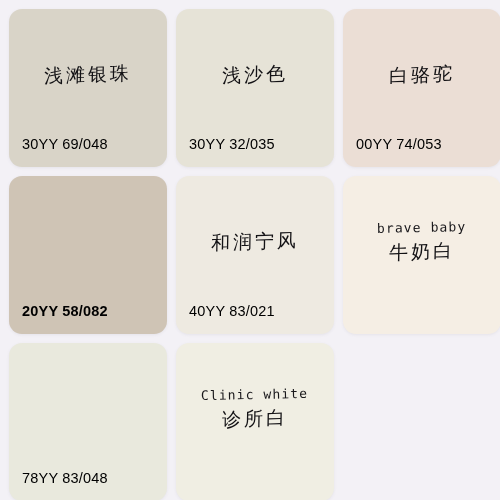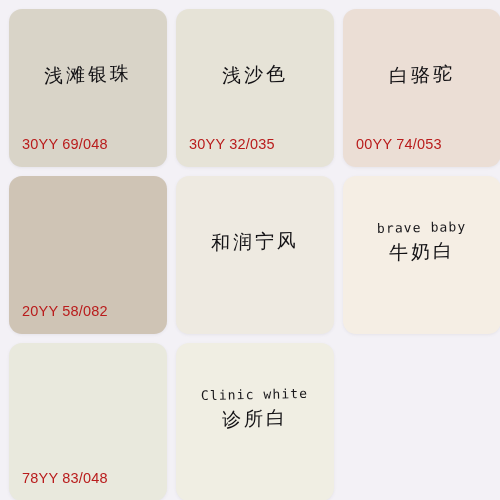--- a/index.html
+++ b/index.html
@@ -69,21 +69,21 @@
     transform: rotate(-2deg) skewX(-3deg);
     font-weight: 500;
   }
   .name-block.shift-down { top: 34%; }
   .code-label {
     position: absolute;
     left: 13px;
     bottom: 15px;
     font-family: "Liberation Sans", sans-serif;
     font-size: 14.5px;
-    color: #b91c1c;
+    color: #000000;
     letter-spacing: 0.2px;
     white-space: nowrap;
   }
 </style>
 </head>
 <body style="background: rgb(243, 241, 246);">
 
 <div id="swatch-grid">
     <div class="swatch-card" style="background: rgb(217, 212, 200);">
       <div class="name-block shift-down">
@@ -96,27 +96,28 @@
         <div class="name-cn">浅沙色</div>
       </div>
       <div class="code-label">30YY 32/035</div>
     </div>
     <div class="swatch-card" style="background: rgb(235, 222, 213);">
       <div class="name-block shift-down">
         <div class="name-cn">白骆驼</div>
       </div>
       <div class="code-label">00YY 74/053</div>
     </div>
-    <div class="swatch-card" style="background: rgb(207, 196, 181);">
+    <div class="swatch-card" style="background: rgb(207, 196, 181); font-weight: bold;">
       <div class="code-label">20YY 58/082</div>
     </div>
     <div class="swatch-card" style="background: rgb(238, 234, 225);">
       <div class="name-block shift-down">
         <div class="name-cn">和润宁风</div>
       </div>
+      <div class="code-label">40YY 83/021</div>
     </div>
     <div class="swatch-card" style="background: rgb(245, 238, 228);">
       <div class="name-block">
         <div class="name-en">brave baby</div>
         <div class="name-cn">牛奶白</div>
       </div>
     </div>
     <div class="swatch-card" style="background: rgb(233, 233, 221);">
       <div class="code-label">78YY 83/048</div>
     </div>

